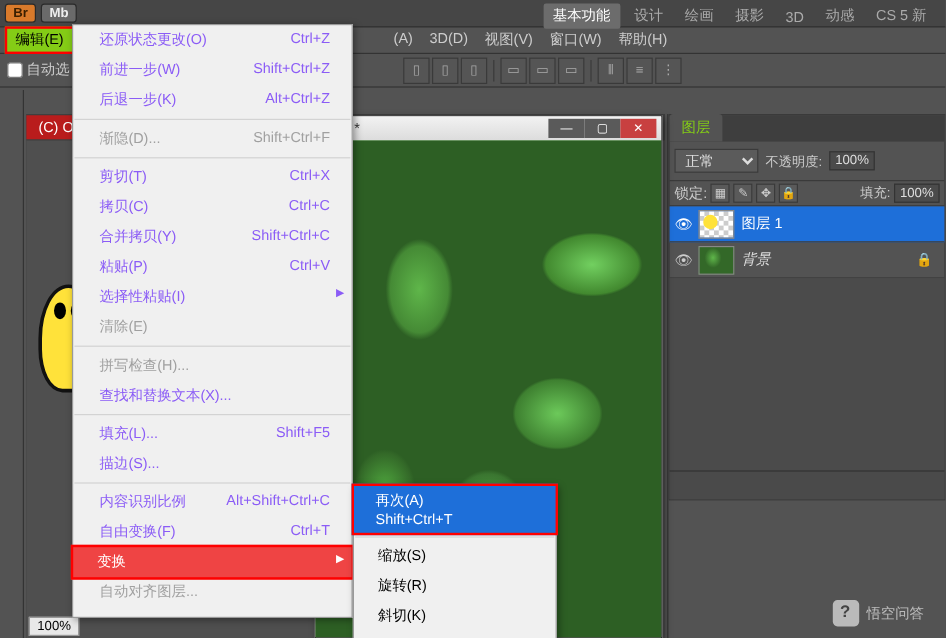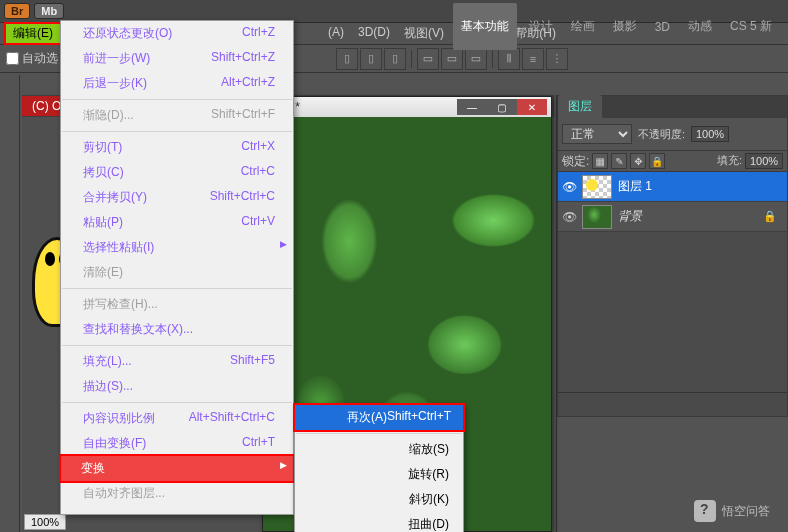--- a/index.html
+++ b/index.html
@@ -6,21 +6,21 @@
 body { background: #535353; width: 788px; height: 532px; overflow: hidden; position: relative; }
 
 
 .top-bar { background: #464646; height: 23px; display: flex; align-items: center; padding: 0 4px; gap: 4px; border-bottom: 1px solid #2a2a2a; }
 .top-btn { background: #6a6a6a; border: 1px solid #2a2a2a; border-radius: 3px; color: #eee; padding: 1px 6px; font-weight: bold; font-size: 11px; cursor: pointer; }
 .top-btn.br { background: #d97a2b; color: #3b1f00; }
 
 
 .workspace-tabs { position: absolute; top: 3px; right: 10px; display: flex; gap: 6px; align-items: center; }
 .ws-tab { color: #aaa; font-size: 12px; padding: 2px 6px; cursor: pointer; }
-.ws-tab.active { background: #6c6c6c; color: #fff; border-radius: 2px; padding: 15px 8px; }
+.ws-tab.active { background: #6c6c6c; color: #fff; border-radius: 2px; padding: 2px 8px; }
 
 
 .menu-bar { background: #535353; height: 22px; display: flex; align-items: center; padding-left: 4px; border-bottom: 1px solid #333; }
 .edit-btn { background: #84cc16; color: #000; border: 2px solid #ff0000; padding: 1px 7px; cursor: pointer; margin-right: 6px; font-size: 12px; }
 .menu-extra { color: #ccc; display: flex; gap: 14px; margin-left: 260px; }
 .menu-extra span { cursor: pointer; }
 
 
 .options-bar { background: #535353; height: 28px; display: flex; align-items: center; padding: 0 6px; gap: 8px; border-bottom: 1px solid #333; }
 .auto-chk { color: #ccc; display: flex; align-items: center; gap: 3px; }
@@ -44,21 +44,21 @@
 .dropdown { position: absolute; left: 60px; top: 20px; width: 234px; background: #f0f0f0; border: 1px solid #999; box-shadow: 2px 2px 6px rgba(0,0,0,0.4); z-index: 50; }
 .dd-item { display: flex; justify-content: space-between; padding: 4px 18px 4px 22px; cursor: pointer; color: #8b5cf6; position:relative; }
 .dd-item.disabled { color: #a0a0a0; }
 .dd-sep { height: 1px; background: #d3d3d3; margin: 3px 1px; }
 .dd-item.highlight { background: #ef4444; color: #fff; border: 2px solid #ff0000; margin:-2px; padding: 4px 16px 4px 20px; }
 .dd-item .sub-arrow { position:absolute; right:6px; font-size:9px; }
 .dd-shortcut { color: inherit; font-size: 12px; }
 
 
 .submenu { position: absolute; left: 294px; top: 404px; width: 170px; background: #f0f0f0; border: 1px solid #999; box-shadow: 2px 2px 6px rgba(0,0,0,0.4); z-index: 60; }
-.sub-item { display: flex; justify-content: flex-end; padding: 4px 14px 4px 20px; cursor: pointer; color: #000; }
+.sub-item { display: flex; justify-content: space-between; padding: 4px 14px 4px 20px; cursor: pointer; color: #000; flex-direction: column; }
 .sub-item.highlight { background: #1e6fd9; color: #fff; border: 2px solid #ff0000; margin:-2px; padding:4px 12px 4px 18px; }
 
 
 .canvas-win { position: absolute; left: 262px; top: 96px; width: 290px; height: 436px; background: #fff; border: 1px solid #222; box-shadow: 2px 2px 6px rgba(0,0,0,0.4); z-index: 30; }
 .cw-title { height: 20px; background: linear-gradient(#f2f2f2,#dcdcdc); display: flex; align-items: center; padding: 0 4px; gap: 4px; font-size: 11px; color:#333;}
 .win-btns { margin-left: auto; display:flex; gap:0; }
 .win-btn { width: 30px; height: 16px; display: flex; align-items: center; justify-content: center; font-size: 10px; color:#fff; }
 .win-min { background:#5a5a5a; } .win-max{background:#5a5a5a;} .win-close{background:#c84040;}
 .cw-body { position:relative; height: calc(100% - 20px); background: #3a7a2f; overflow:hidden;}
 .leaf-img { position:absolute; inset:0; background:
@@ -67,21 +67,21 @@
   radial-gradient(ellipse 45px 50px at 50% 75%, #5ab24a 0%, #3a7530 65%, transparent 72%),
   radial-gradient(ellipse 35px 45px at 20% 70%, #4fa63e 0%, #336828 65%, transparent 72%),
   radial-gradient(ellipse 55px 35px at 80% 25%, #72d060 0%, #42892f 70%, transparent 76%),
   #2d5f24;
 }
 
 
 .right-panels { position: absolute; right: 0; top: 95px; width: 232px; bottom: 0; background: #535353; border-left:1px solid #333;}
 .panel { background: #535353; border:1px solid #3a3a3a; }
 .panel-tabs { display:flex; background:#3e3e3e; height:22px; align-items:flex-end;}
-.panel-tab { background:#535353; color:#5eead4; padding:3px 10px; border-top-left-radius:3px; border-top-right-radius:3px; font-size:12px; }
+.panel-tab { background:#535353; color:#84cc16; padding:3px 10px; border-top-left-radius:3px; border-top-right-radius:3px; font-size:12px; }
 .panel-body { padding:4px; }
 .lay-row { display:flex; align-items:center; gap:6px; height:24px; color:#ccc; }
 .lay-select { background:#5b5b5b; border:1px solid #3a3a3a; color:#ddd; padding:1px 4px; flex:0 0 70px;}
 .lay-label { font-size:11px;}
 .lay-num { background:#4b4b4b; border:1px solid #333; color:#ddd; width:38px; text-align:center; font-size:11px; padding:1px;}
 .lock-row { display:flex; gap:3px; align-items:flex-start; height:22px; padding:2px 4px; color:#ccc; border-top:1px solid #3a3a3a; border-bottom:1px solid #3a3a3a;}
 .lock-icn { width:16px; height:16px; background:#5a5a5a; border:1px solid #3a3a3a; font-size:10px; display:flex;align-items:center;justify-content:center;}
 .layer-item { display:flex; align-items:center; height:30px; gap:6px; padding:2px 4px; border-bottom:1px solid #3f3f3f; color:#ddd;}
 .layer-item.selected { background:#1e6fd9; color:#fff;}
 .eye { width:14px; text-align:center; font-size:12px; color:#ccc;}

